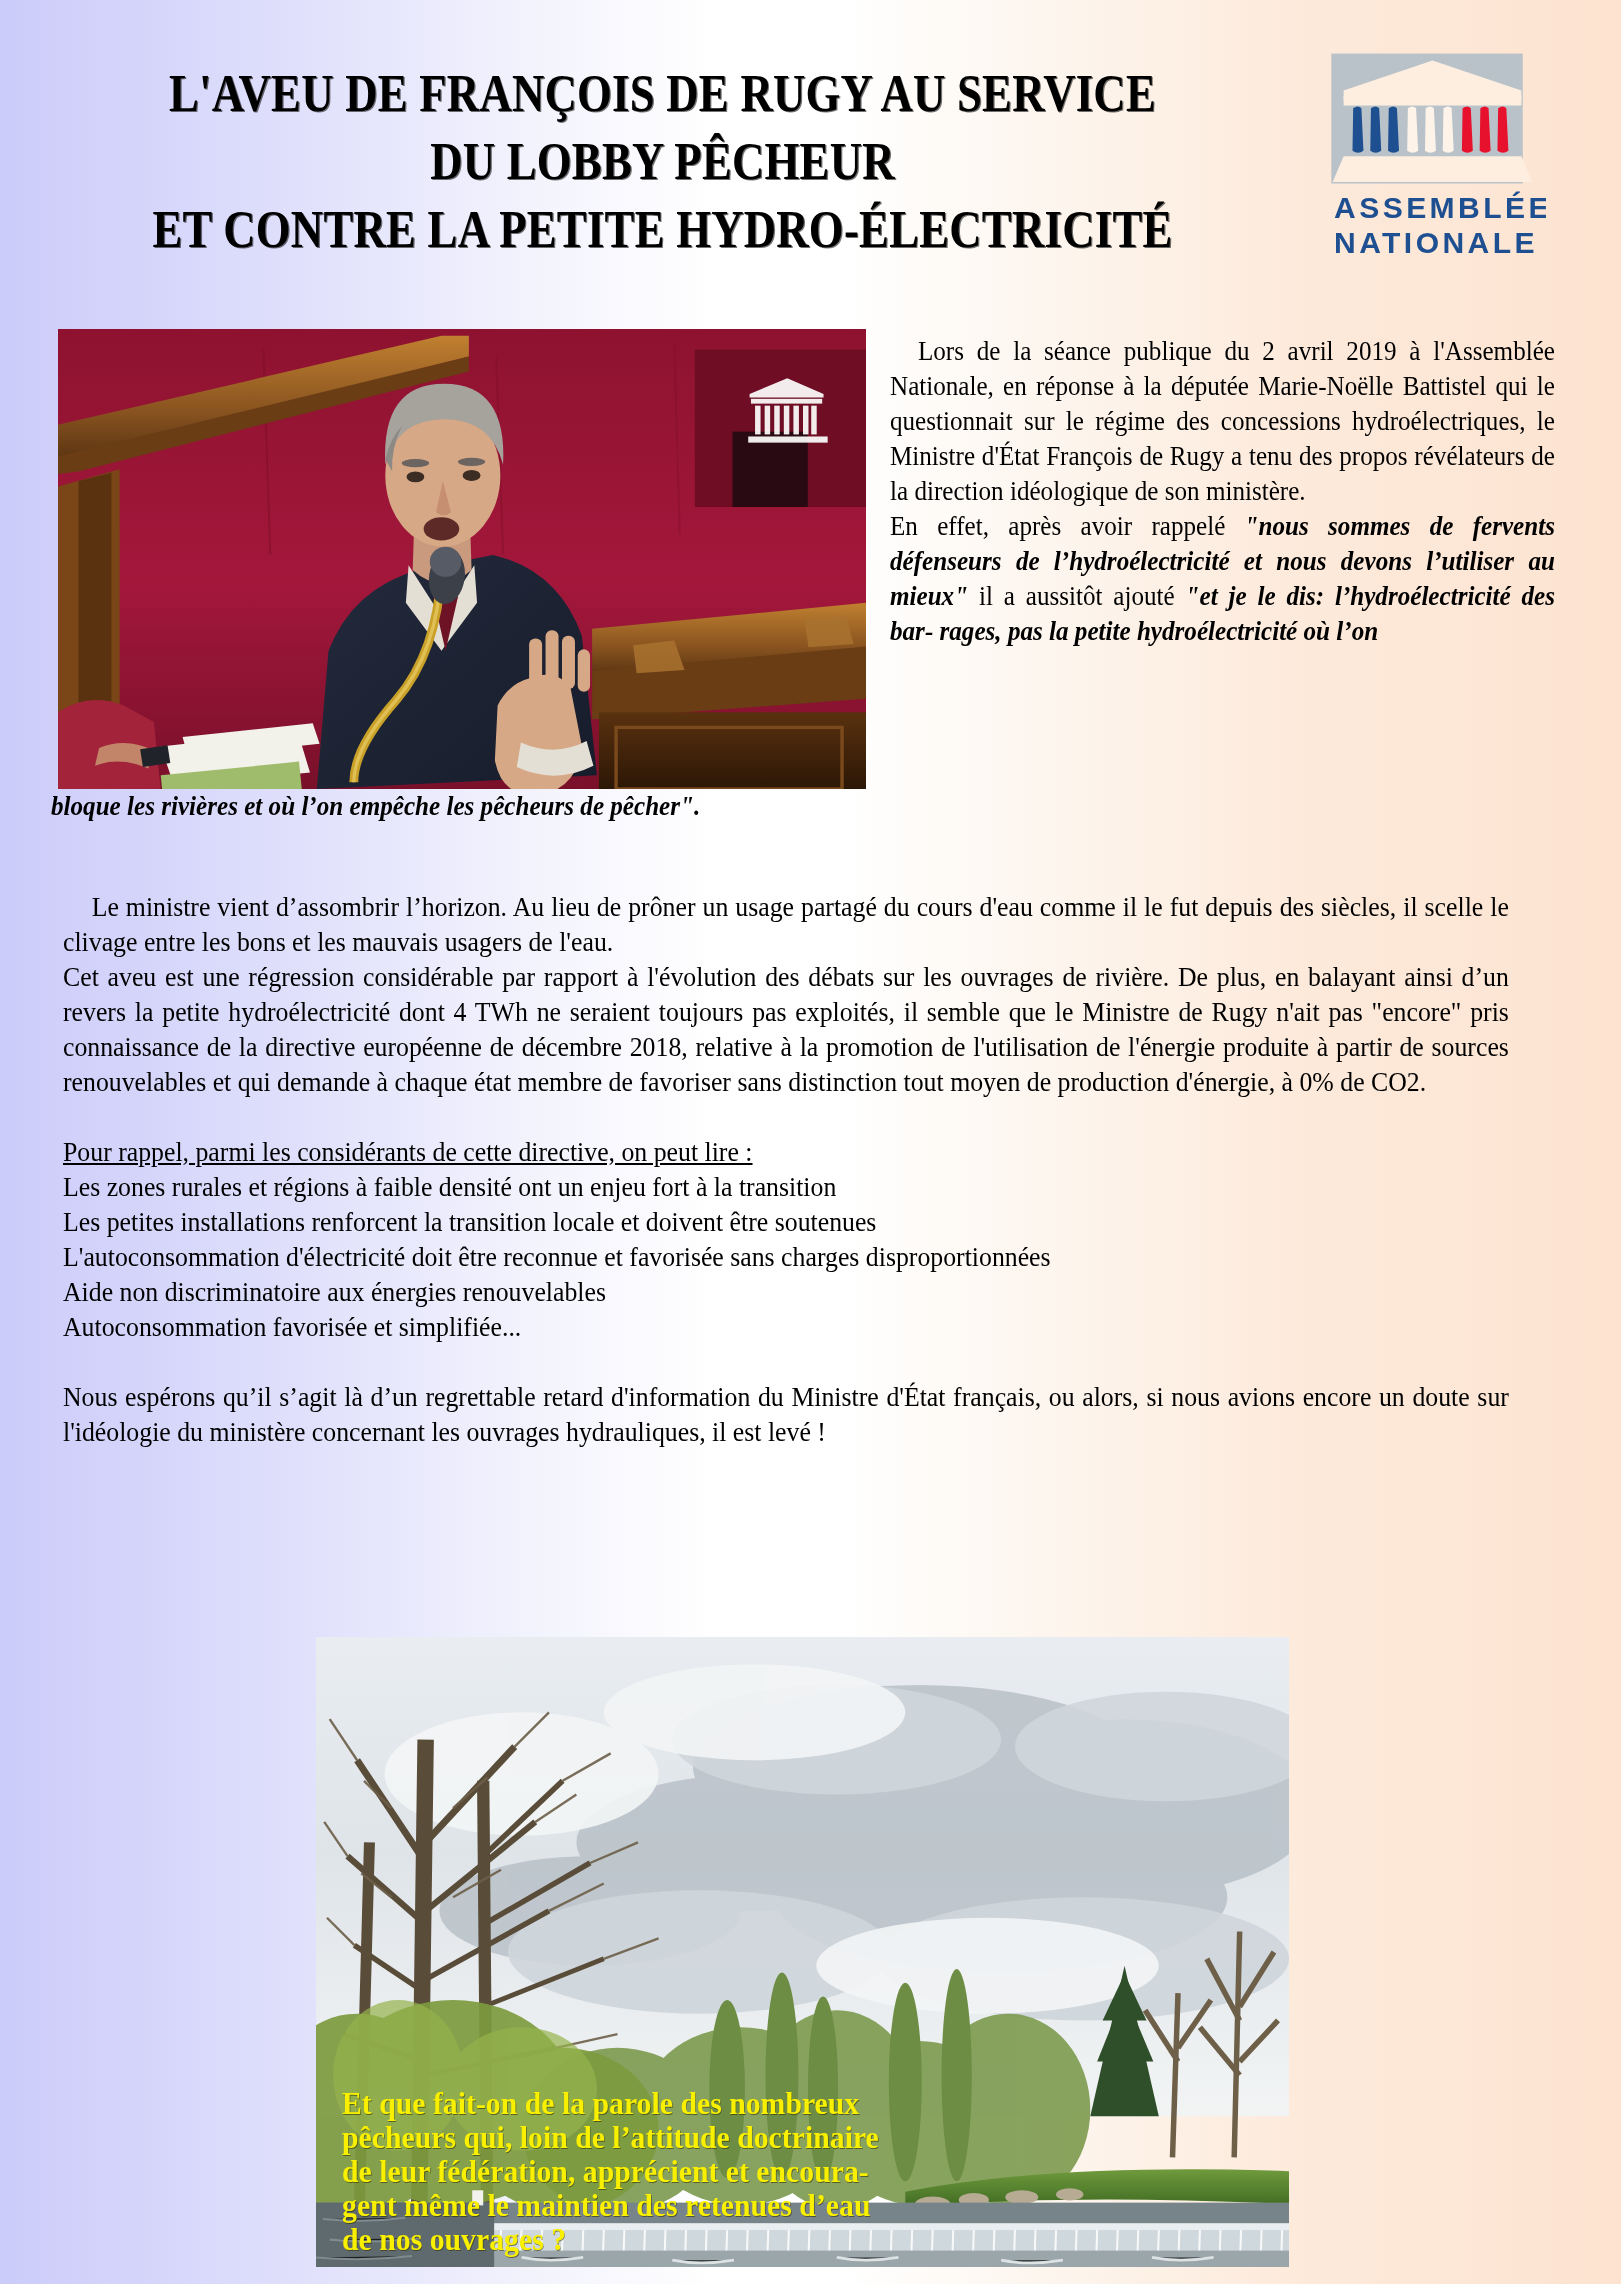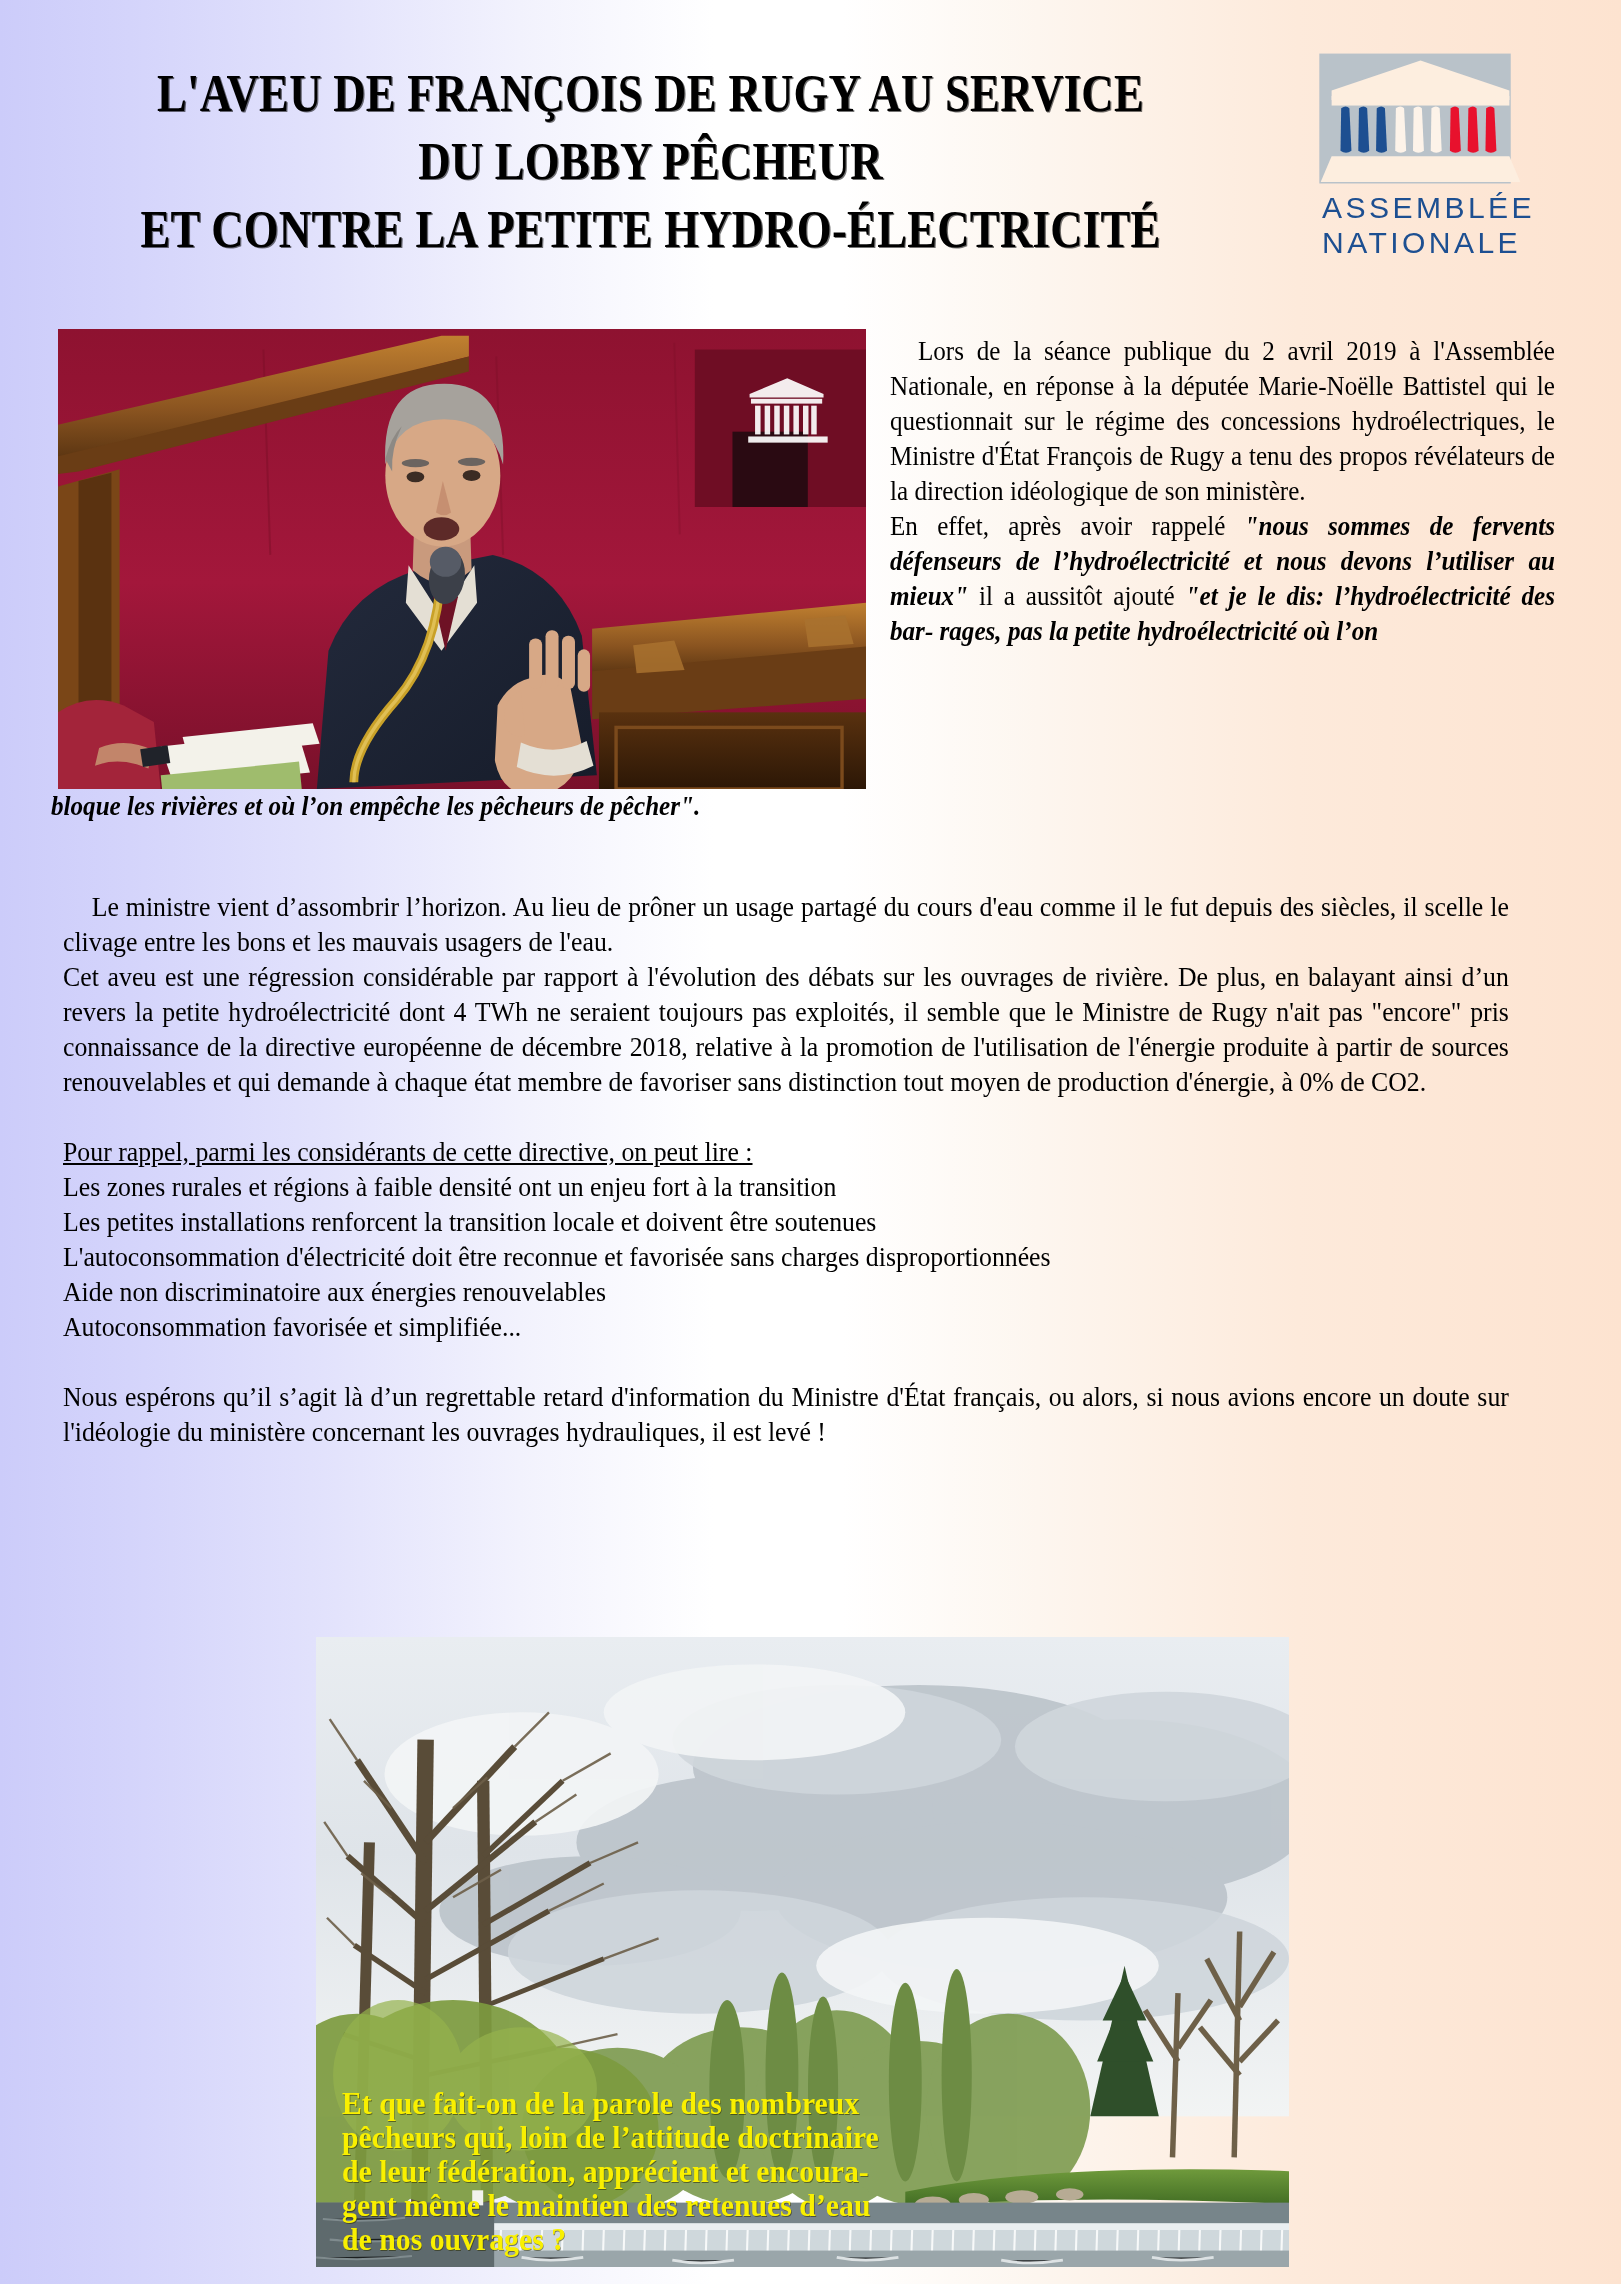--- a/index.html
+++ b/index.html
@@ -7,40 +7,40 @@
   body{
     width:1622px;height:2284px;
     background:linear-gradient(to right,#ccccfa 0%,#d4d4fb 8%,#e2e2fc 20%,#f2f2fd 32%,#ffffff 44%,#ffffff 52%,#fdf6ef 64%,#fdeadb 80%,#fde3d0 100%);
     font-family:"Liberation Serif",serif;
     color:#000;
     position:relative;
     overflow:hidden;
   }
 
   
-  .header{position:absolute;left:0;top:0;width:1435px;height:288px;}
+  .header{position:absolute;left:12px;top:0;width:1435px;height:288px;}
   .title-block{
     position:absolute;left:41px;top:60px;width:1219px;
     text-align:center;
   }
   .title-line{
     font-family:"Liberation Serif",serif;
     font-weight:bold;
     font-size:52px;
     line-height:68px;
     letter-spacing:0.3px;
     transform:scaleX(0.86);
     transform-origin:center center;
     white-space:nowrap;
     color:#000;
     text-shadow:1.4px 1.4px 0 rgba(0,0,0,0.55);
   }
 
   
-  .logo{position:absolute;left:1307px;top:48px;width:227px;height:219px;}
+  .logo{position:absolute;left:1307px;top:48px;width:227px;height:219px;font-weight:bold;}
   .logo svg{display:block;width:227px;height:219px;}
 
   
   .photo-top{
     position:absolute;left:58px;top:329px;width:808px;height:460px;
     overflow:hidden;
   }
   .photo-top svg{display:block;width:808px;height:460px;}
 
   

